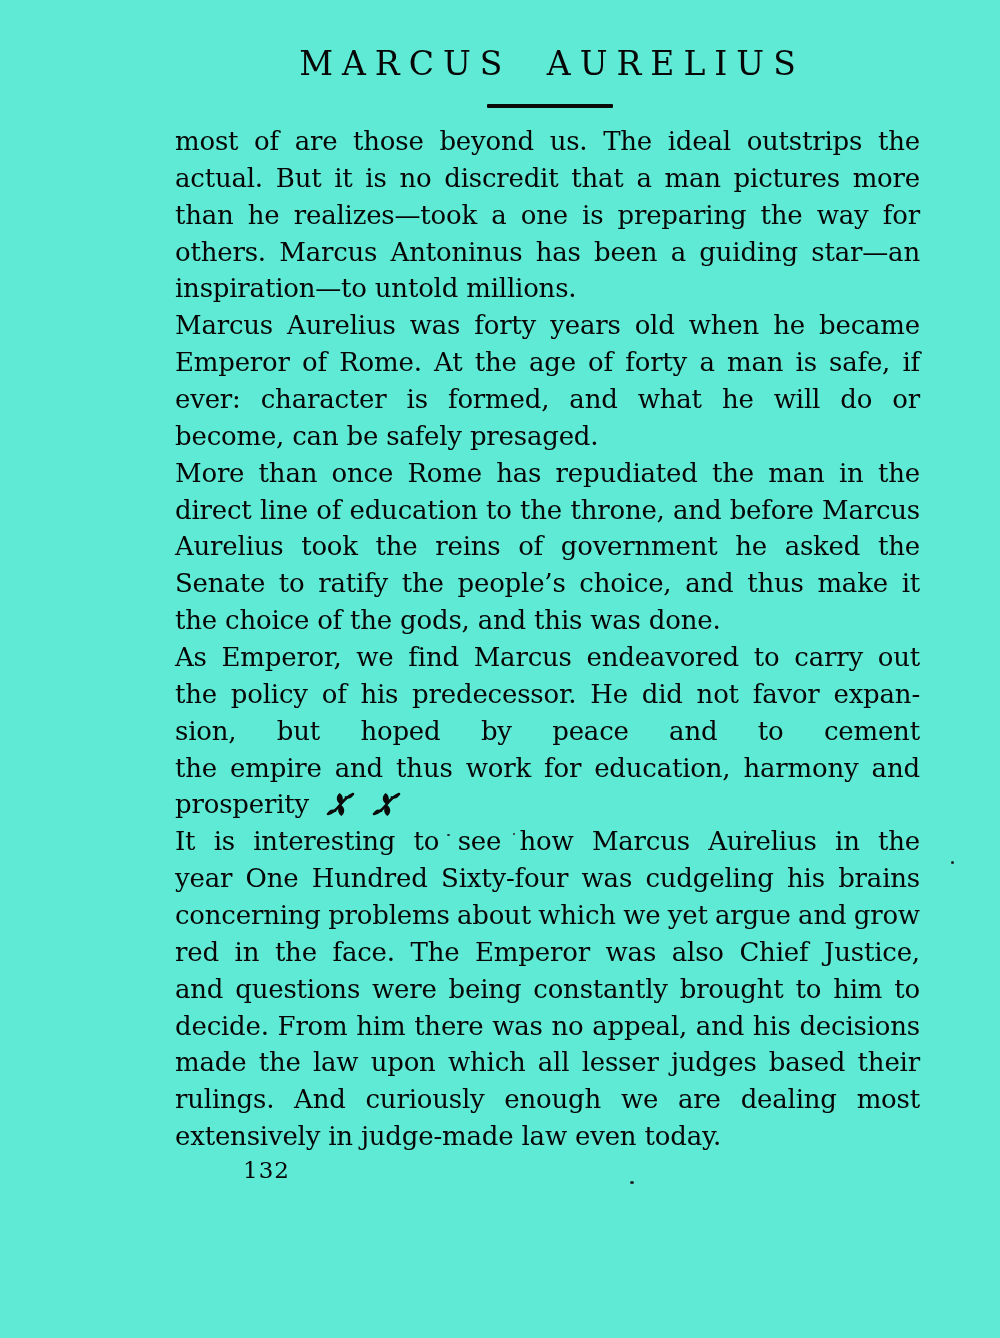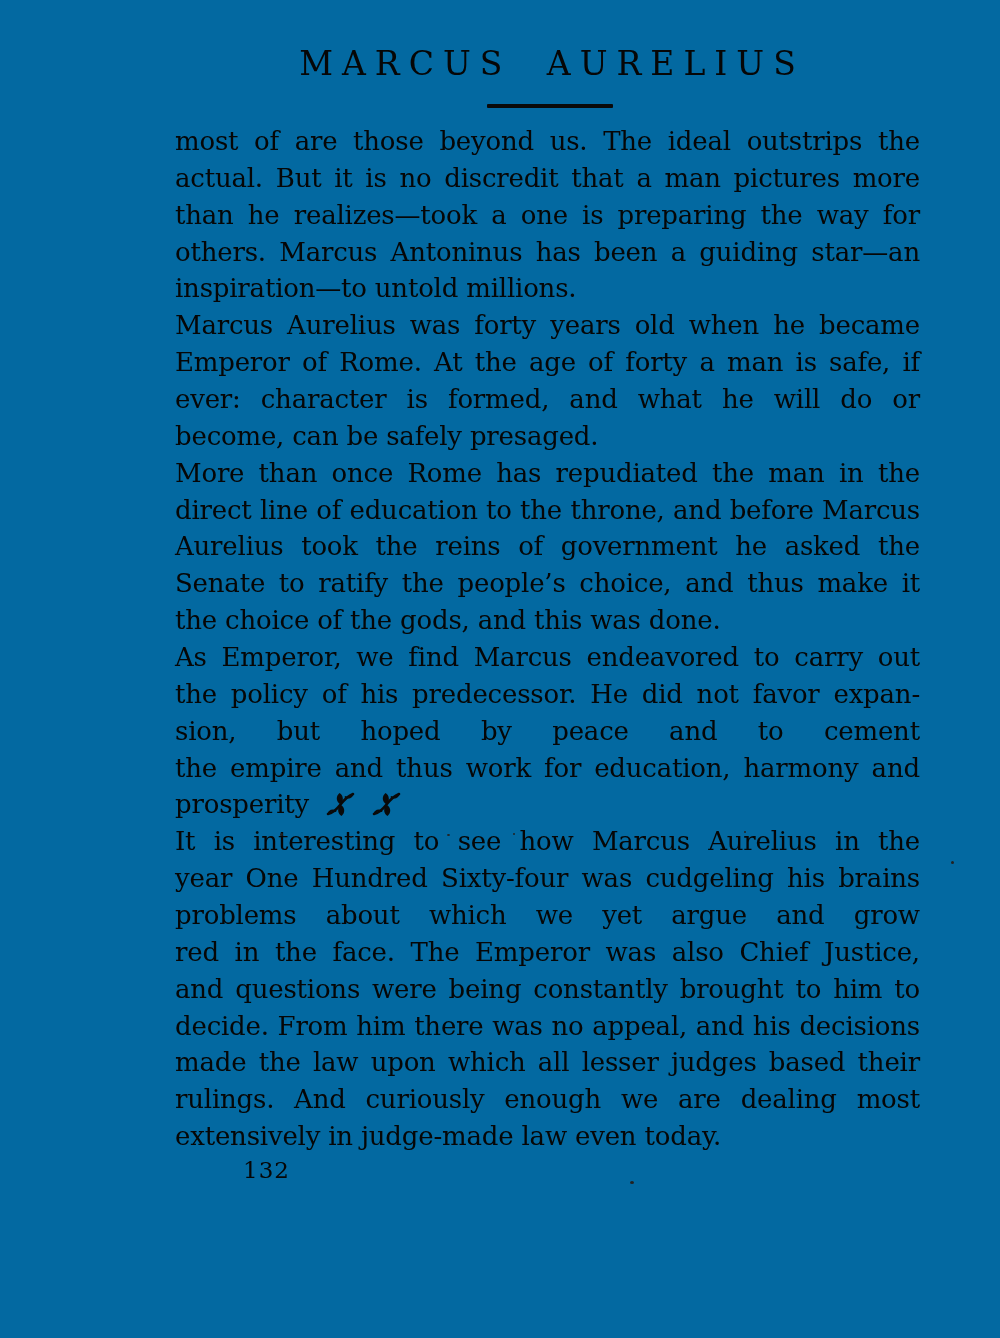--- a/index.html
+++ b/index.html
@@ -4,21 +4,21 @@
 <style>
   html, body {
     margin: 0;
     padding: 0;
     background: #ffffff;
   }
   .page {
     position: relative;
     width: 1000px;
     height: 1338px;
-    background: #0369a1;
+    background: #5eead4;
     overflow: hidden;
     font-family: "DejaVu Serif", "Liberation Serif", serif;
     color: #060606;
   }
   .title {
     position: absolute;
     top: 42px;
     left: 175px;
     width: 745px;
     height: 44px;
@@ -313,20 +313,21 @@
           <span>year</span>
           <span>One</span>
           <span>Hundred</span>
           <span>Sixty-four</span>
           <span>was</span>
           <span>cudgeling</span>
           <span>his</span>
           <span>brains</span>
         </div>
         <div class="line just">
+          <span>concerning</span>
           <span>problems</span>
           <span>about</span>
           <span>which</span>
           <span>we</span>
           <span>yet</span>
           <span>argue</span>
           <span>and</span>
           <span>grow</span>
         </div>
         <div class="line just">

